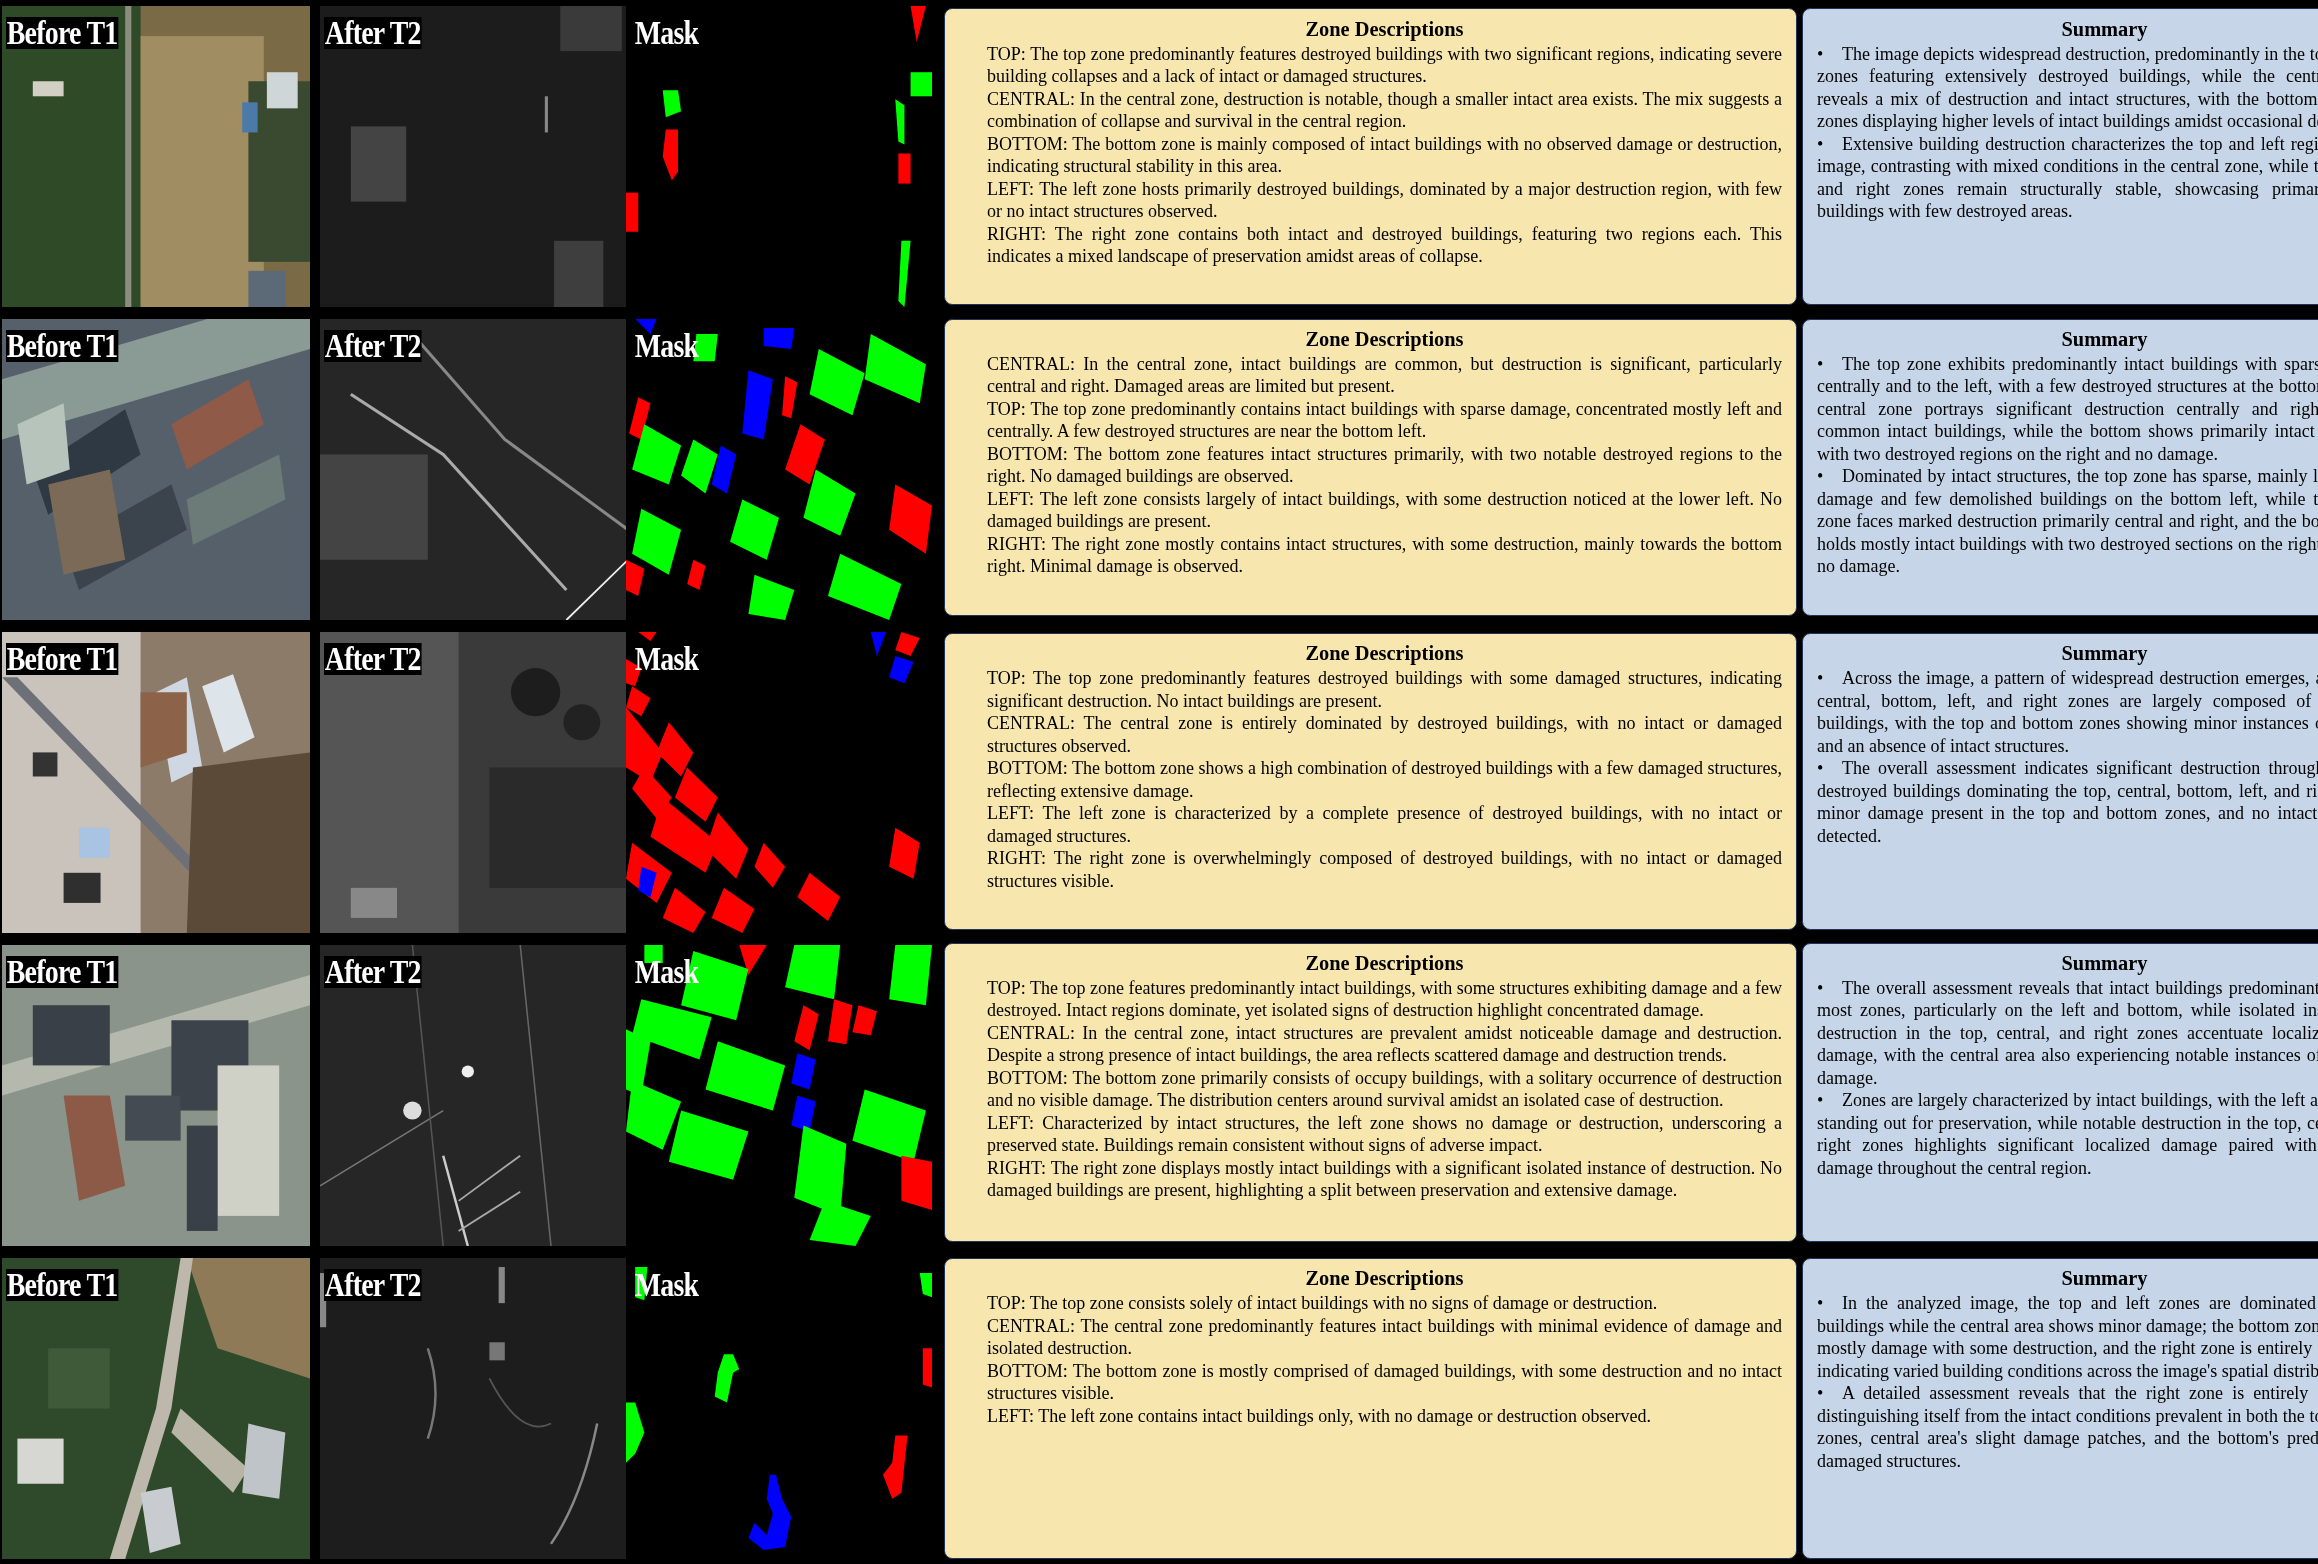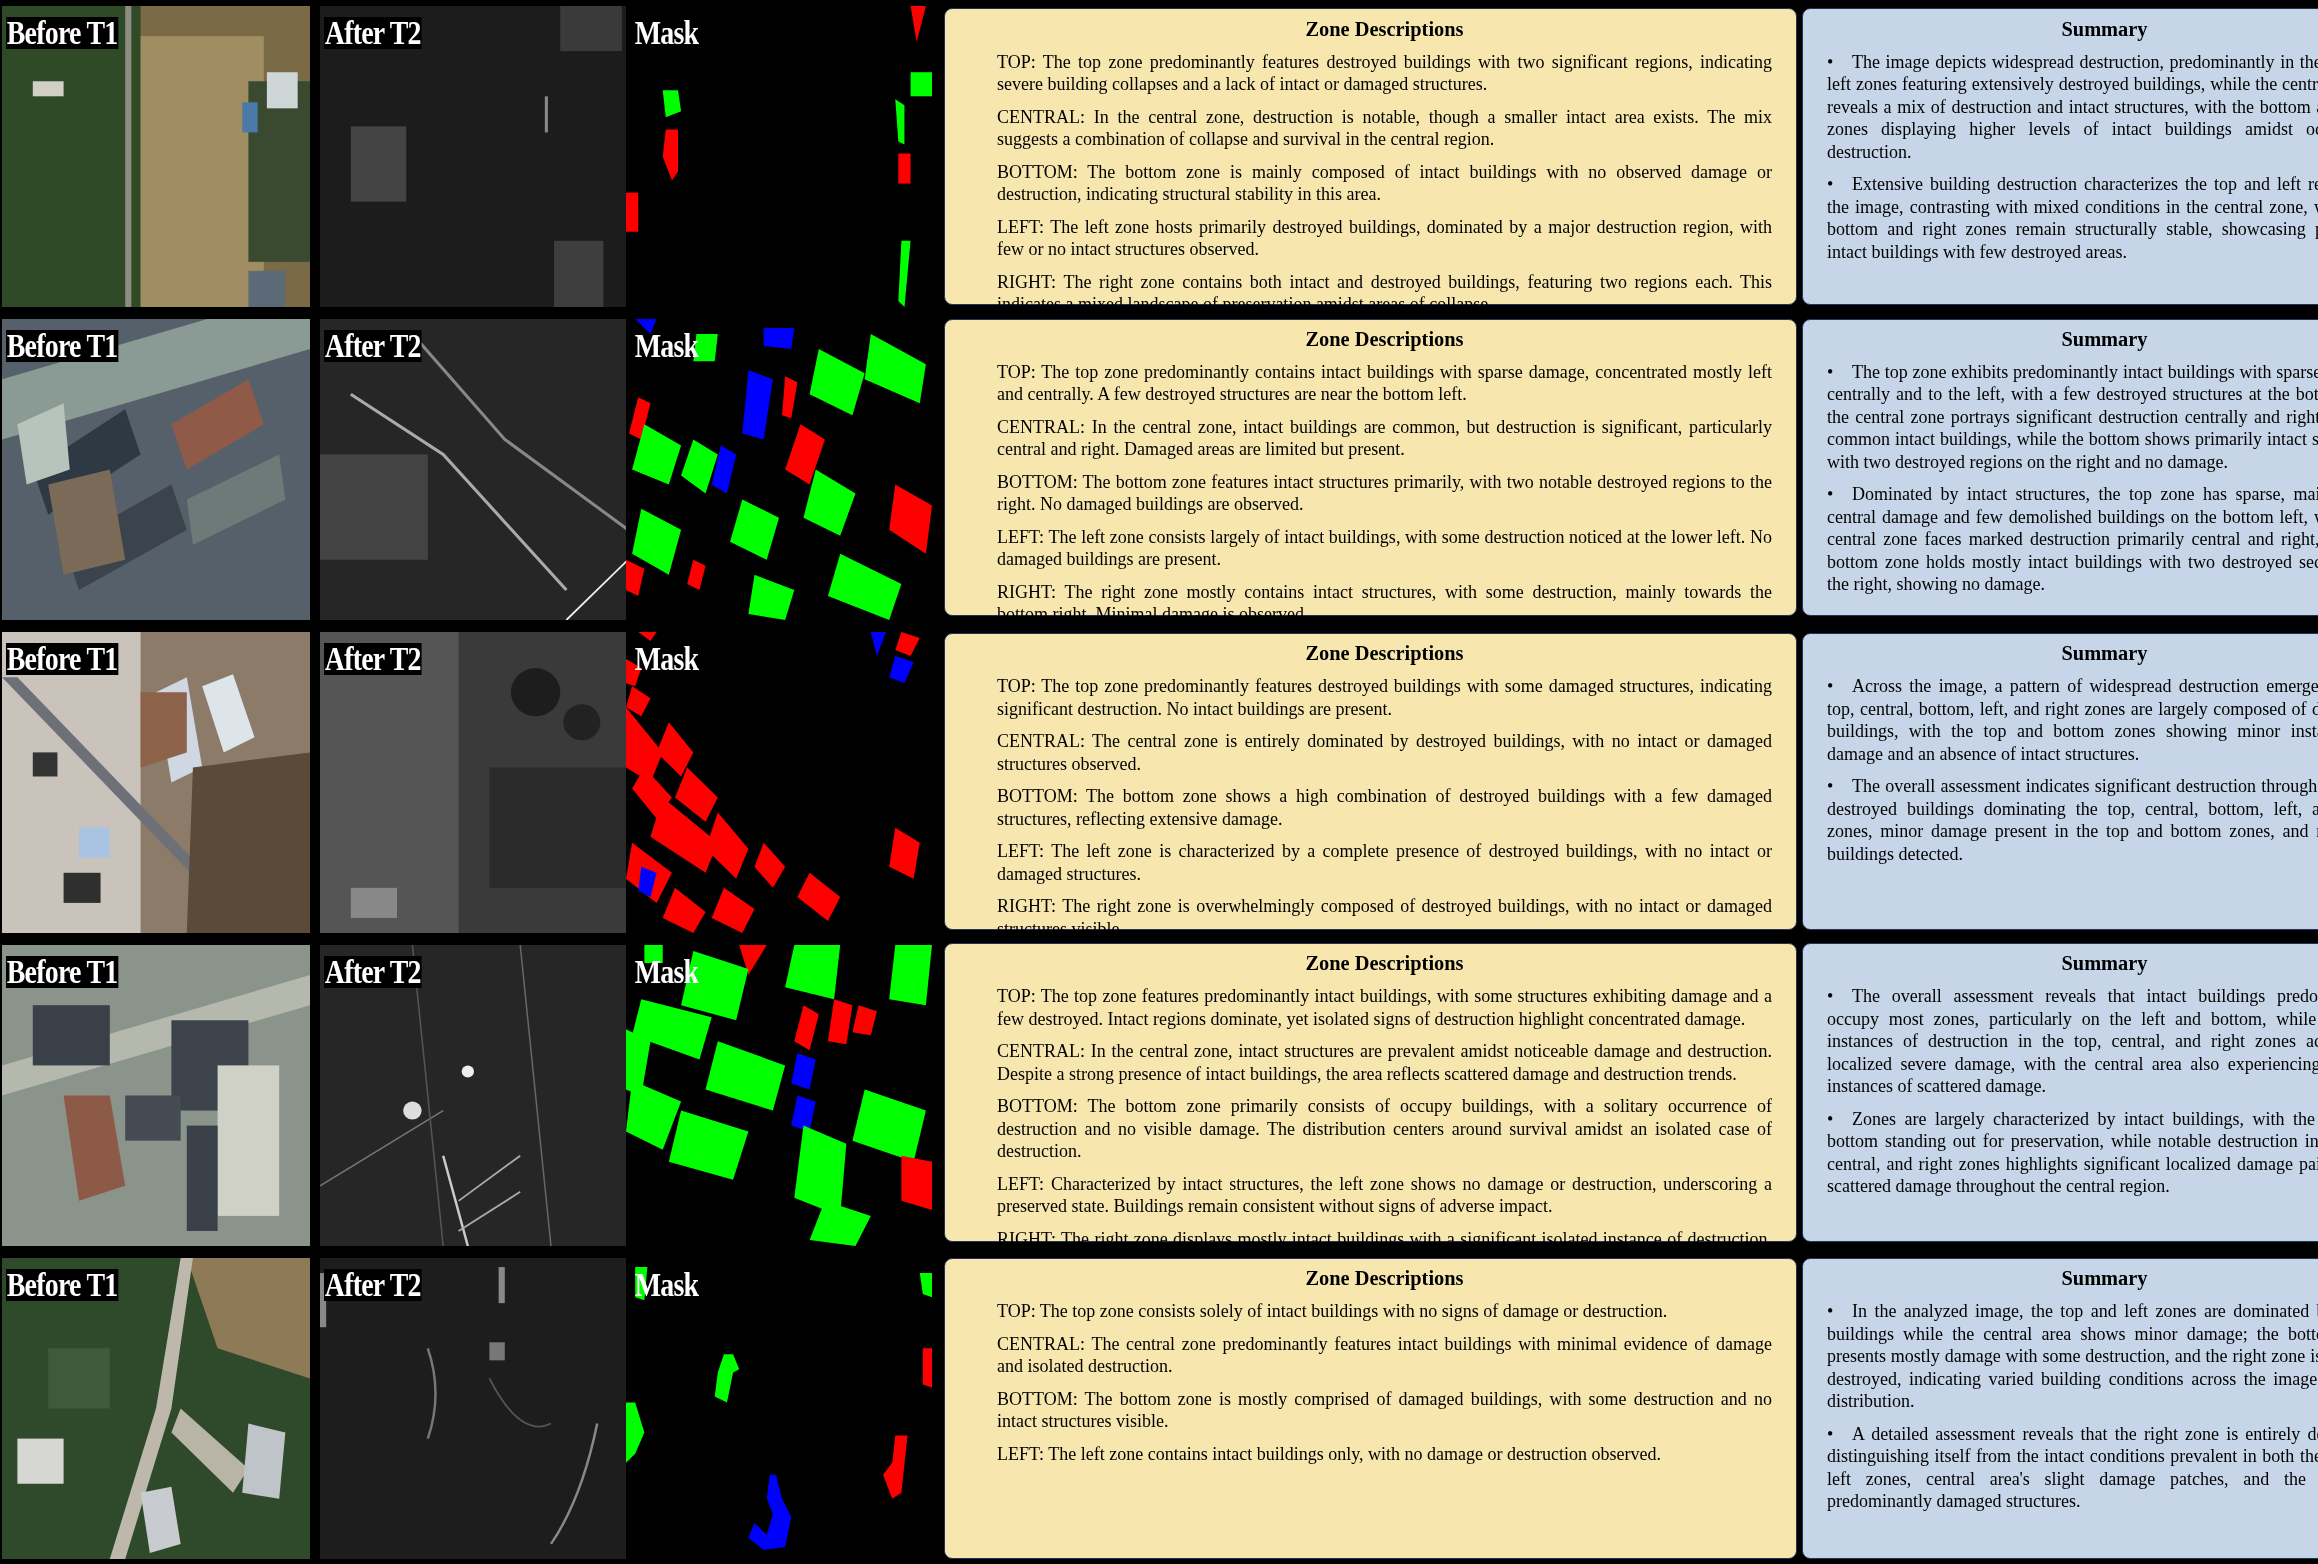--- a/index.html
+++ b/index.html
@@ -5,21 +5,21 @@
   html, body { margin:0; padding:0; background:#000; }
   body { width:2841px; height:1564px; overflow:hidden; font-family:"Liberation Serif", "DejaVu Serif", serif; }
   .grid { position:relative; width:2841px; height:1564px; }
   .row { position:absolute; left:0; width:2841px; height:306px; }
   .tile { position:absolute; top:5.6px; width:308px; height:301px; overflow:hidden; }
   .tile svg { display:block; width:100%; height:100%; }
   .tag { position:absolute; top:11.6px; left:3.7px; background:#000; color:#fff; font-weight:bold; font-size:34px; line-height:32px; padding:0 0.9px; letter-spacing:-0.9px; transform:scaleX(0.82); transform-origin:left top; }
   .tag.mask { background:transparent; }
   .panel { position:absolute; top:5.6px; height:297px; border:1.9px solid #1f3358; border-radius:8.3px; box-sizing:border-box; padding:7.4px 14px 5.6px 14px; color:#000; font-size:18px; line-height:22.5px; text-align:justify; }
   .panel h3 { margin:0 0 1.9px 0; text-align:center; font-size:20.4px; line-height:24px; font-weight:bold; }
-  .panel p { margin:10px; }
+  .panel p { margin:0; }
   .zone { left:944px; width:853px; background:#f7e6ad;padding-left:42px; }
   .summary { left:1802px; width:605px; background:#c6d6e8; }
   .bullet { text-indent:0; }
   .bullet .dot { display:inline-block; width:25px; }
 </style>
 </head>
 <body>
 
 <div class="grid">
 
@@ -123,22 +123,22 @@
           <polygon points="38,60 50,66 46,80 34,74" fill="#00ff00"></polygon>
           <polygon points="0,80 6,83 4,92 0,90" fill="#ff0000"></polygon>
           <polygon points="22,80 26,82 24,90 20,88" fill="#ff0000"></polygon>
           <polygon points="70,78 90,88 86,100 66,92" fill="#00ff00"></polygon>
           <polygon points="42,85 55,90 52,100 40,98" fill="#00ff00"></polygon>
         </svg>
       <div class="tag mask" style="left:8.3px">Mask</div>
     </div>
     <div class="panel zone">
       <h3>Zone Descriptions</h3>
+      <p>CENTRAL: In the central zone, intact buildings are common, but destruction is significant, particularly central and right. Damaged areas are limited but present.</p>
       <p>TOP: The top zone predominantly contains intact buildings with sparse damage, concentrated mostly left and centrally. A few destroyed structures are near the bottom left.</p>
-      <p>CENTRAL: In the central zone, intact buildings are common, but destruction is significant, particularly central and right. Damaged areas are limited but present.</p>
       <p>BOTTOM: The bottom zone features intact structures primarily, with two notable destroyed regions to the right. No damaged buildings are observed.</p>
       <p>LEFT: The left zone consists largely of intact buildings, with some destruction noticed at the lower left. No damaged buildings are present.</p>
       <p>RIGHT: The right zone mostly contains intact structures, with some destruction, mainly towards the bottom right. Minimal damage is observed.</p>
     </div>
     <div class="panel summary">
       <h3>Summary</h3>
       <p class="bullet"><span class="dot">•</span><span>The top zone exhibits predominantly intact buildings with sparse damage centrally and to the left, with a few destroyed structures at the bottom left; the central zone portrays significant destruction centrally and right, despite common intact buildings, while the bottom shows primarily intact structures with two destroyed regions on the right and no damage.</span></p>
       <p class="bullet"><span class="dot">•</span><span>Dominated by intact structures, the top zone has sparse, mainly left-central damage and few demolished buildings on the bottom left, while the central zone faces marked destruction primarily central and right, and the bottom zone holds mostly intact buildings with two destroyed sections on the right, showing no damage.</span></p>
     </div>
 

